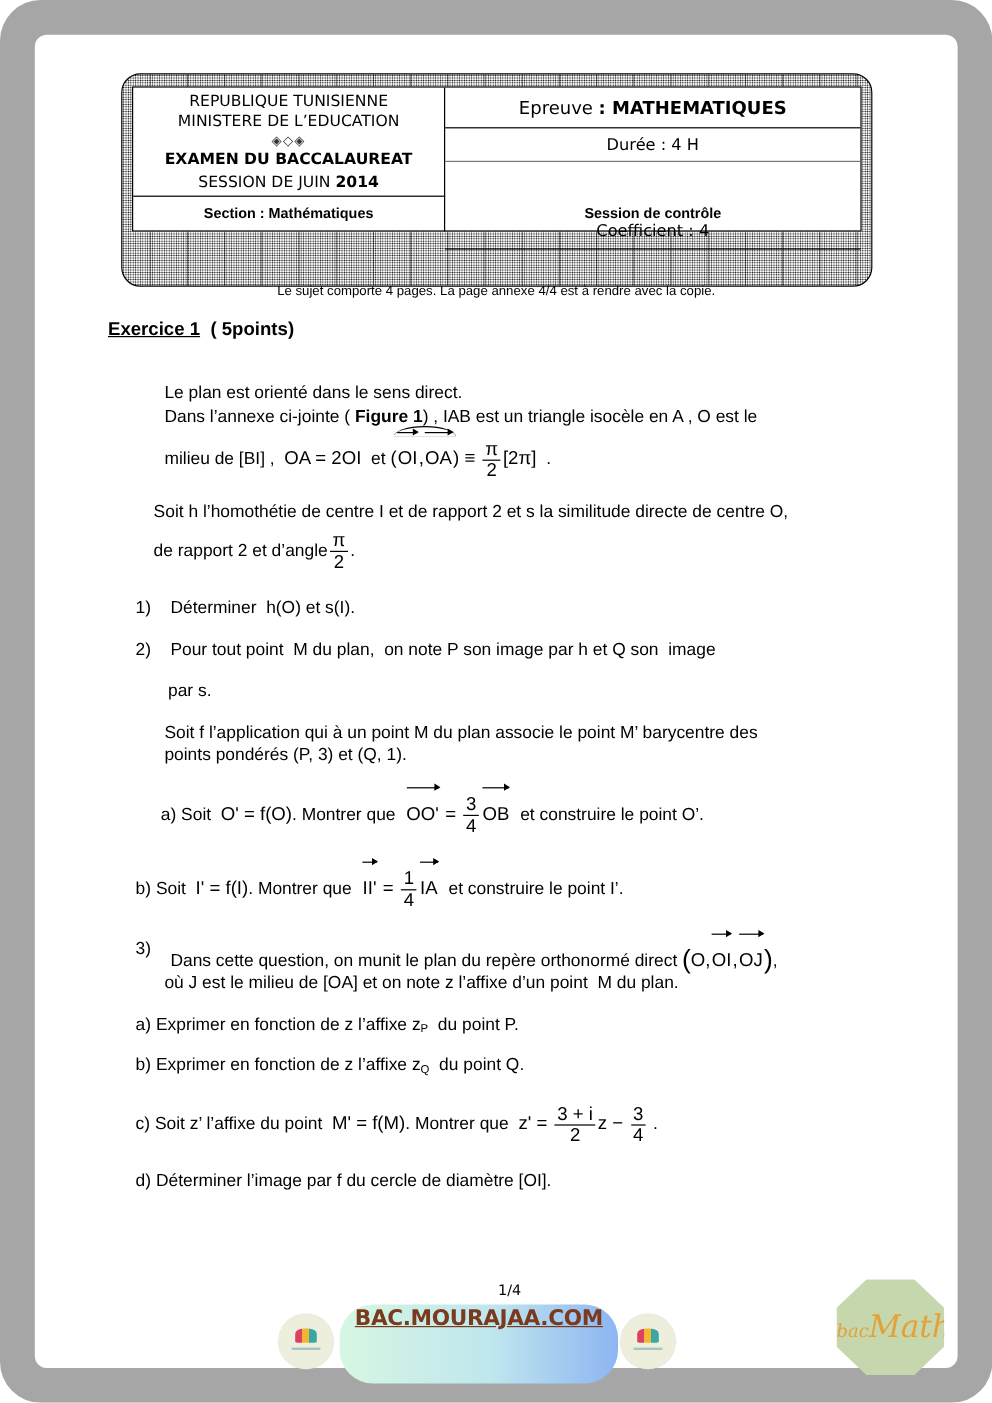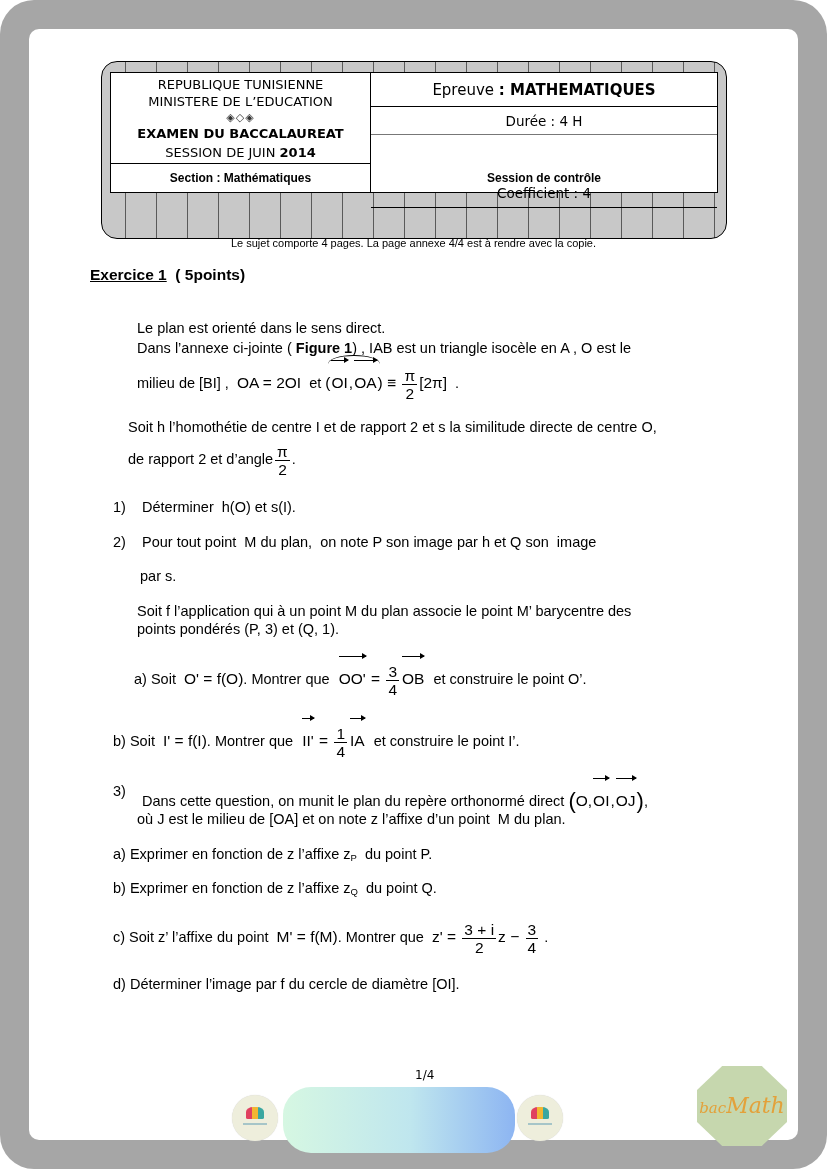--- a/index.html
+++ b/index.html
@@ -58,21 +58,21 @@
   .banner .ar { display:block; font-family:"DejaVu Sans", sans-serif; font-size:19px; line-height:24px; margin-top:10px; text-decoration:underline; }
   .banner .en { display:block; font-family:"DejaVu Sans", sans-serif; font-size:18px; line-height:24px; text-decoration:underline; letter-spacing:-0.3px; }
   .circle-logo { position:absolute; width:46px; height:46px; border-radius:50%; background:#eeeedc; z-index:3;
                  box-shadow:0 0 1px #ccc; }
   .circle-logo .mark { position:absolute; left:14px; top:12px; width:18px; height:12px;
                        background:linear-gradient(90deg,#e04060 0 33%,#f2b632 33% 66%,#3aa7a0 66%); border-radius:40% 40% 10% 10%; }
   .circle-logo .cap { position:absolute; left:11px; top:28px; width:24px; height:2px; background:#7ab; opacity:0.6; }
   .bacmath { position:absolute; left:697px; top:1066px; width:90px; height:80px; z-index:3; background:#c6d7ae;
              clip-path:polygon(28% 0,72% 0,100% 30%,100% 70%,72% 100%,28% 100%,0 70%,0 30%);
              color:#e3a13a; font-family:"DejaVu Serif", serif; font-style:italic; text-align:center; line-height:80px; font-size:15px; }
-  .bacmath .big { font-size:22px;margin-top:28px; }
+  .bacmath .big { font-size:26px;margin-top:28px; }
 </style>
 </head>
 <body>
 
 <div class="frame"></div>
 <div class="page"></div>
 
 <div class="hdr-outer">
   <div class="hdr-table">
     <div class="cell lt">
@@ -128,19 +128,20 @@
 
 <div class="abs txt" style="left:113px; top:975px;">d) Déterminer l’image par f du cercle de diamètre [OI].</div>
 
 <div class="abs pagenum" style="left:415px; top:1068px;">1/4</div>
 
 <div class="circle-logo" style="left:232px; top:1095px;">
     <div class="mark"></div>
     <div class="cap"></div>
   </div>
 <div class="banner">
+  <span class="en">BAC.MOURAJAA.COM</span>
 </div>
 <div class="circle-logo" style="left:517px; top:1095px;">
     <div class="mark"></div>
     <div class="cap"></div>
   </div>
 
 <div class="bacmath"><span>bac</span><span class="big">Math</span></div>
 
 </body></html>

